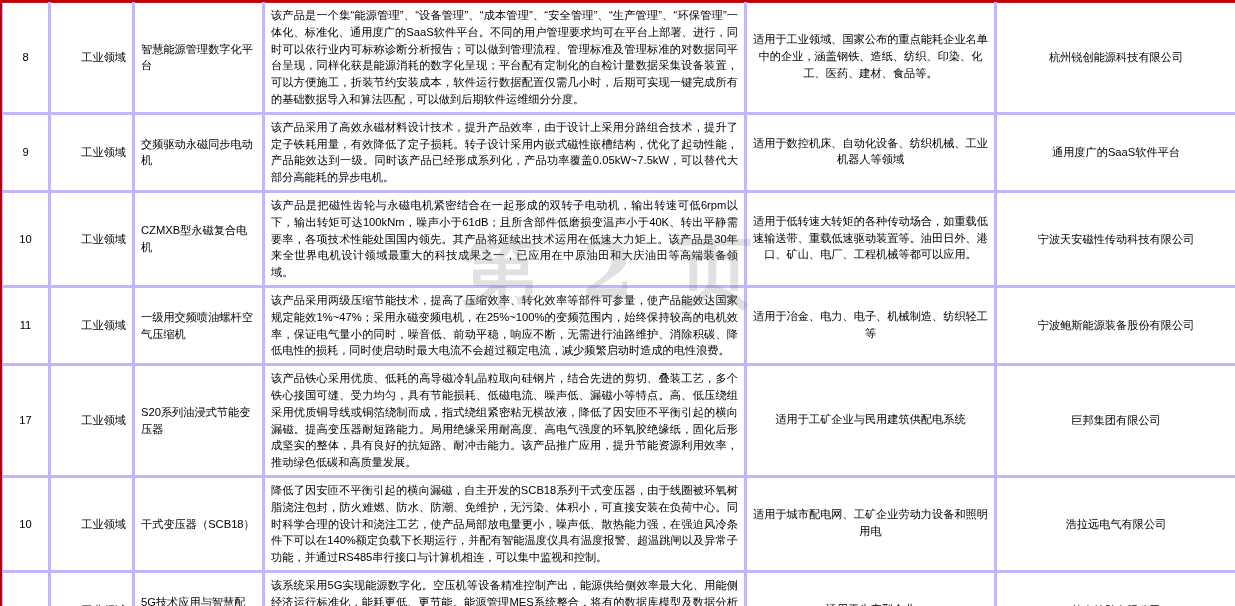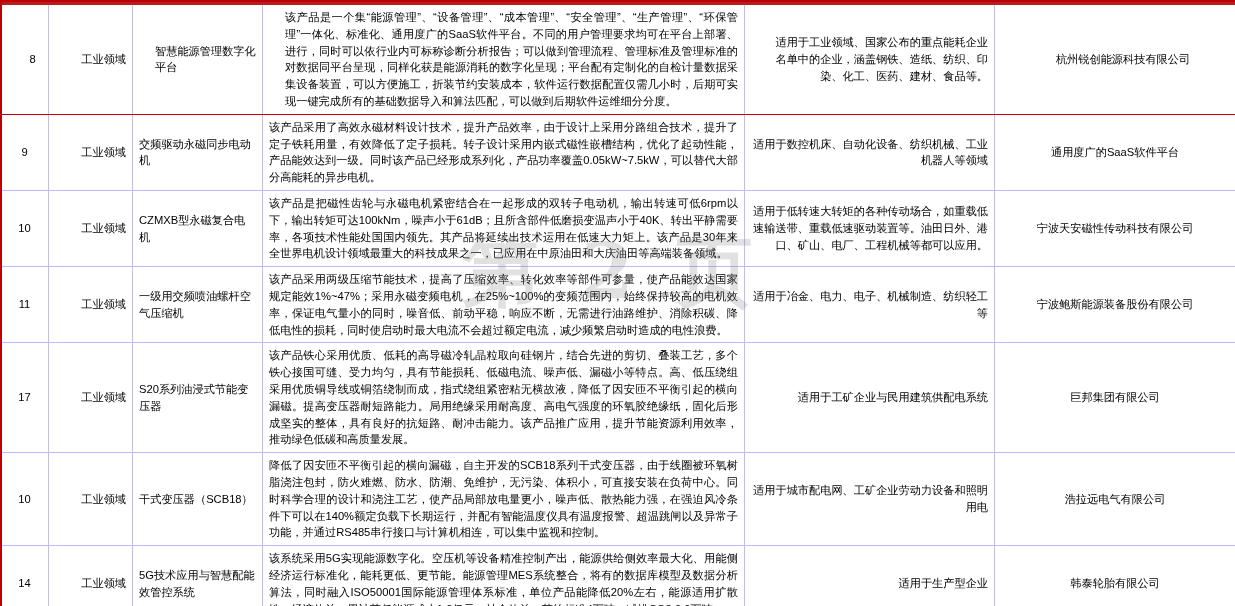--- a/index.html
+++ b/index.html
@@ -39,46 +39,45 @@
     transform: translate(-10px, -30px);
   }
   table.doc {
     border-collapse: collapse;
     table-layout: fixed;
     width: 1235px;
     position: relative;
     z-index: 2;
   }
   table.doc td {
-    border: 1px solid #c4b5fd;
+    border: 3px solid #c4b5fd;
     vertical-align: middle;
     padding: 4px 6px;
     font-size: 11.2px;
     line-height: 1.5;
     color: #000;
     word-break: break-all;
   }
   
   col.c-idx   { width: 48px; }
   col.c-field { width: 84px; }
   col.c-name  { width: 130px; }
   col.c-desc  { width: 482px; }
   col.c-scope { width: 250px; }
   col.c-comp  { width: 241px; }
 
   td.idx   { text-align: center; }
   td.field { text-align: right; }
   td.name  { text-align: left; }
   td.desc  { text-align: justify; text-justify: inter-ideograph; }
-  td.scope { text-align: right; }
+  td.scope { text-align: center; font-family: Liberation Mono, monospace; }
   td.comp  { text-align: center; margin-top: 10px; }
 
   tr.first td {
-    border-top: 5px solid #b91c1c;
-    padding-left: 22px;
+    border-top: 3px solid #b91c1c;
   }
   tr.row-sep-red td {
     border-bottom: 1px solid #c00000;
   }
   .topline {
     position: absolute;
     left: 0;
     top: 0;
     width: 1235px;
     height: 2px;

